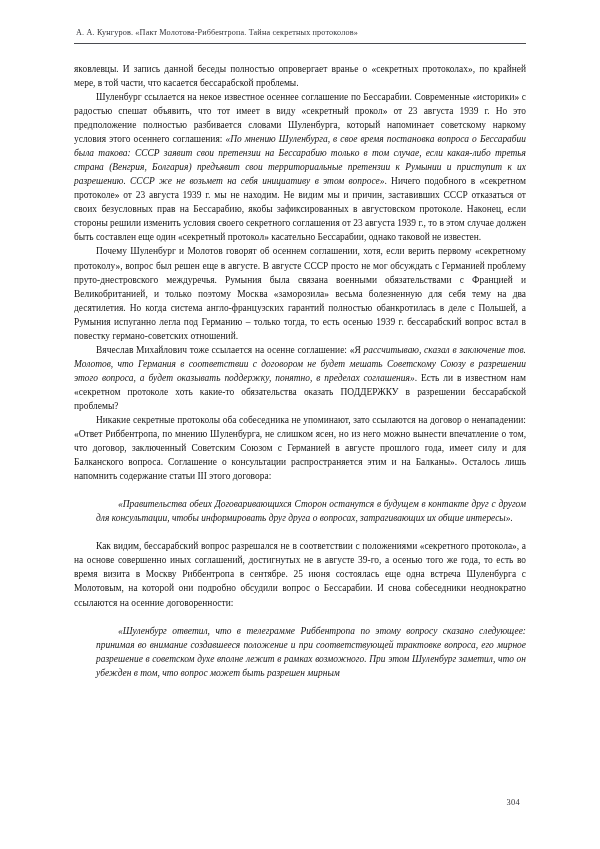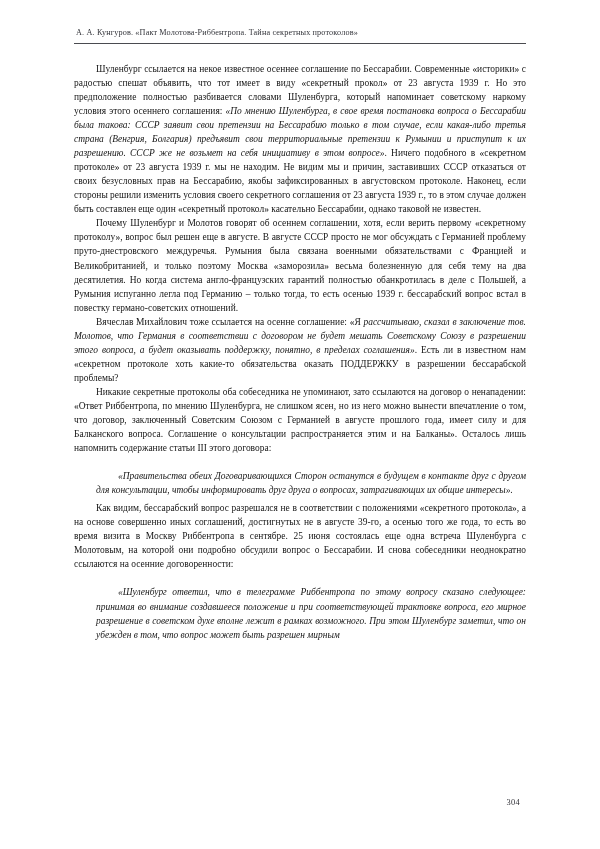--- a/index.html
+++ b/index.html
@@ -56,21 +56,21 @@
   .body-text p.no-indent {
     text-indent: 0;
   }
   .body-text p.quote-block {
     margin: 14px 0 0 0;
     padding: 0 0 0 22px;
     font-style: italic;
     text-indent: 22px;
   }
   .body-text p.quote-block.tail {
-    margin-bottom: 4px;
+    margin-bottom: 14px;
   }
   .body-text p + p {
     margin-top: 0;
   }
   i, em {
   }
   
   .folio {
     position: absolute;
     right: 80px;
@@ -83,20 +83,21 @@
 </head>
 <body>
 
 <div class="page">
 
   <div class="running-head">А. А. Кунгуров.  «Пакт Молотова-Риббентропа. Тайна секретных протоколов»</div>
   <hr class="head-rule">
 
   <div class="body-text">
 
+    <p class="no-indent">яковлевцы. И запись данной беседы полностью опровергает вранье о «секретных протоколах», по крайней мере, в той части, что касается бессарабской проблемы.</p>
 
     <p><span>Шуленбург ссылается на некое известное осеннее соглашение по Бессарабии. Современные «историки» с радостью спешат объявить, что тот имеет в виду «секретный прокол» от 23 августа 1939 г. Но это предположение полностью разбивается словами Шуленбурга, который напоминает советскому наркому условия этого осеннего соглашения: </span><i>«По мнению Шуленбурга, в свое время постановка вопроса о Бессарабии была такова: СССР заявит свои претензии на Бессарабию только в том случае, если какая-либо третья страна (Венгрия, Болгария) предъявит свои территориальные претензии к Румынии и приступит к их разрешению. СССР же не возьмет на себя инициативу в этом вопросе»</i><span>. Ничего подобного в «секретном протоколе» от 23 августа 1939 г. мы не находим. Не видим мы и причин, заставивших СССР отказаться от своих безусловных прав на Бессарабию, якобы зафиксированных в августовском протоколе. Наконец, если стороны решили изменить условия своего секретного соглашения от 23 августа 1939 г., то в этом случае должен быть составлен еще один «секретный протокол» касательно Бессарабии, однако таковой не известен.</span></p>
 
     <p>Почему Шуленбург и Молотов говорят об осеннем соглашении, хотя, если верить первому «секретному протоколу», вопрос был решен еще в августе. В августе СССР просто не мог обсуждать с Германией проблему пруто-днестровского междуречья. Румыния была связана военными обязательствами с Францией и Великобританией, и только поэтому Москва «заморозила» весьма болезненную для себя тему на два десятилетия. Но когда система англо-французских гарантий полностью обанкротилась в деле с Польшей, а Румыния испуганно легла под Германию – только тогда, то есть осенью 1939 г. бессарабский вопрос встал в повестку германо-советских отношений.</p>
 
     <p><span>Вячеслав Михайлович тоже ссылается на осенне соглашение: «Я </span><i>рассчитываю, сказал в заключение тов. Молотов, что Германия в соответствии с договором не будет мешать Советскому Союзу в разрешении этого вопроса, а будет оказывать поддержку, понятно, в пределах соглашения»</i><span>. Есть ли в известном нам «секретном протоколе хоть какие-то обязательства оказать ПОДДЕРЖКУ в разрешении бессарабской проблемы?</span></p>
 
     <p>Никакие секретные протоколы оба собеседника не упоминают, зато ссылаются на договор о ненападении: «Ответ Риббентропа, по мнению Шуленбурга, не слишком ясен, но из него можно вынести впечатление о том, что договор, заключенный Советским Союзом с Германией в августе прошлого года, имеет силу и для Балканского вопроса. Соглашение о консультации распространяется этим и на Балканы». Осталось лишь напомнить содержание статьи III этого договора:</p>
 
     <p class="quote-block tail">«Правительства обеих Договаривающихся Сторон останутся в будущем в контакте друг с другом для консультации, чтобы информировать друг друга о вопросах, затрагивающих их общие интересы».</p>

